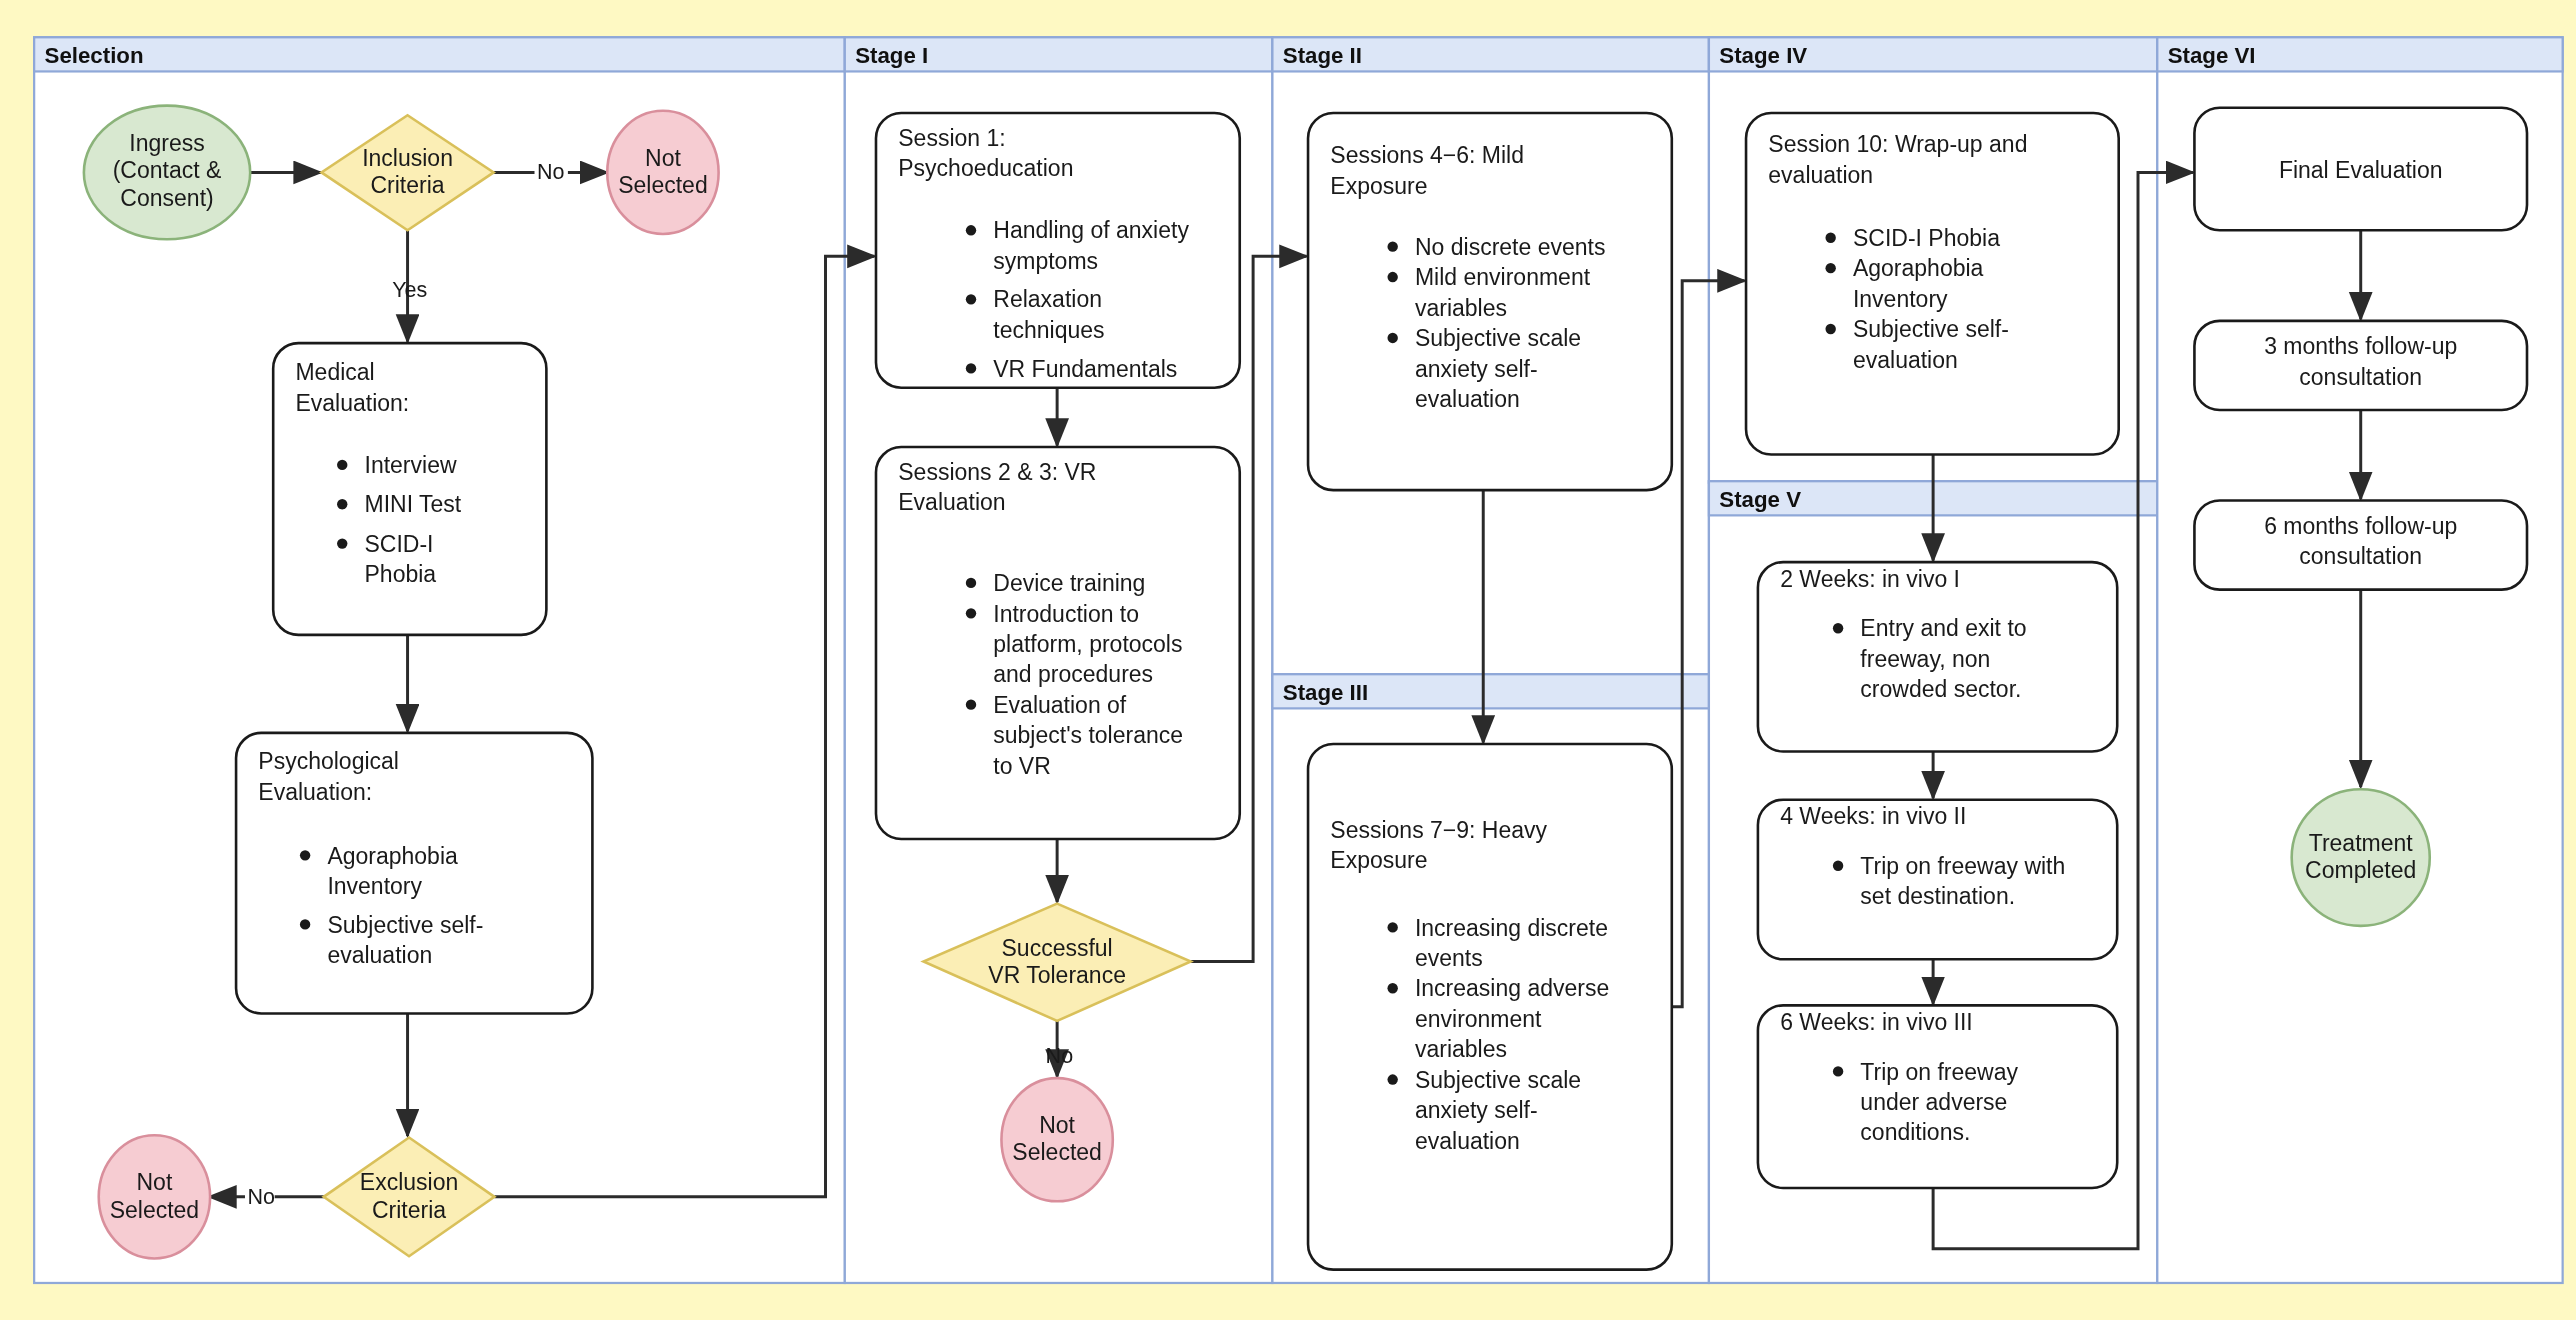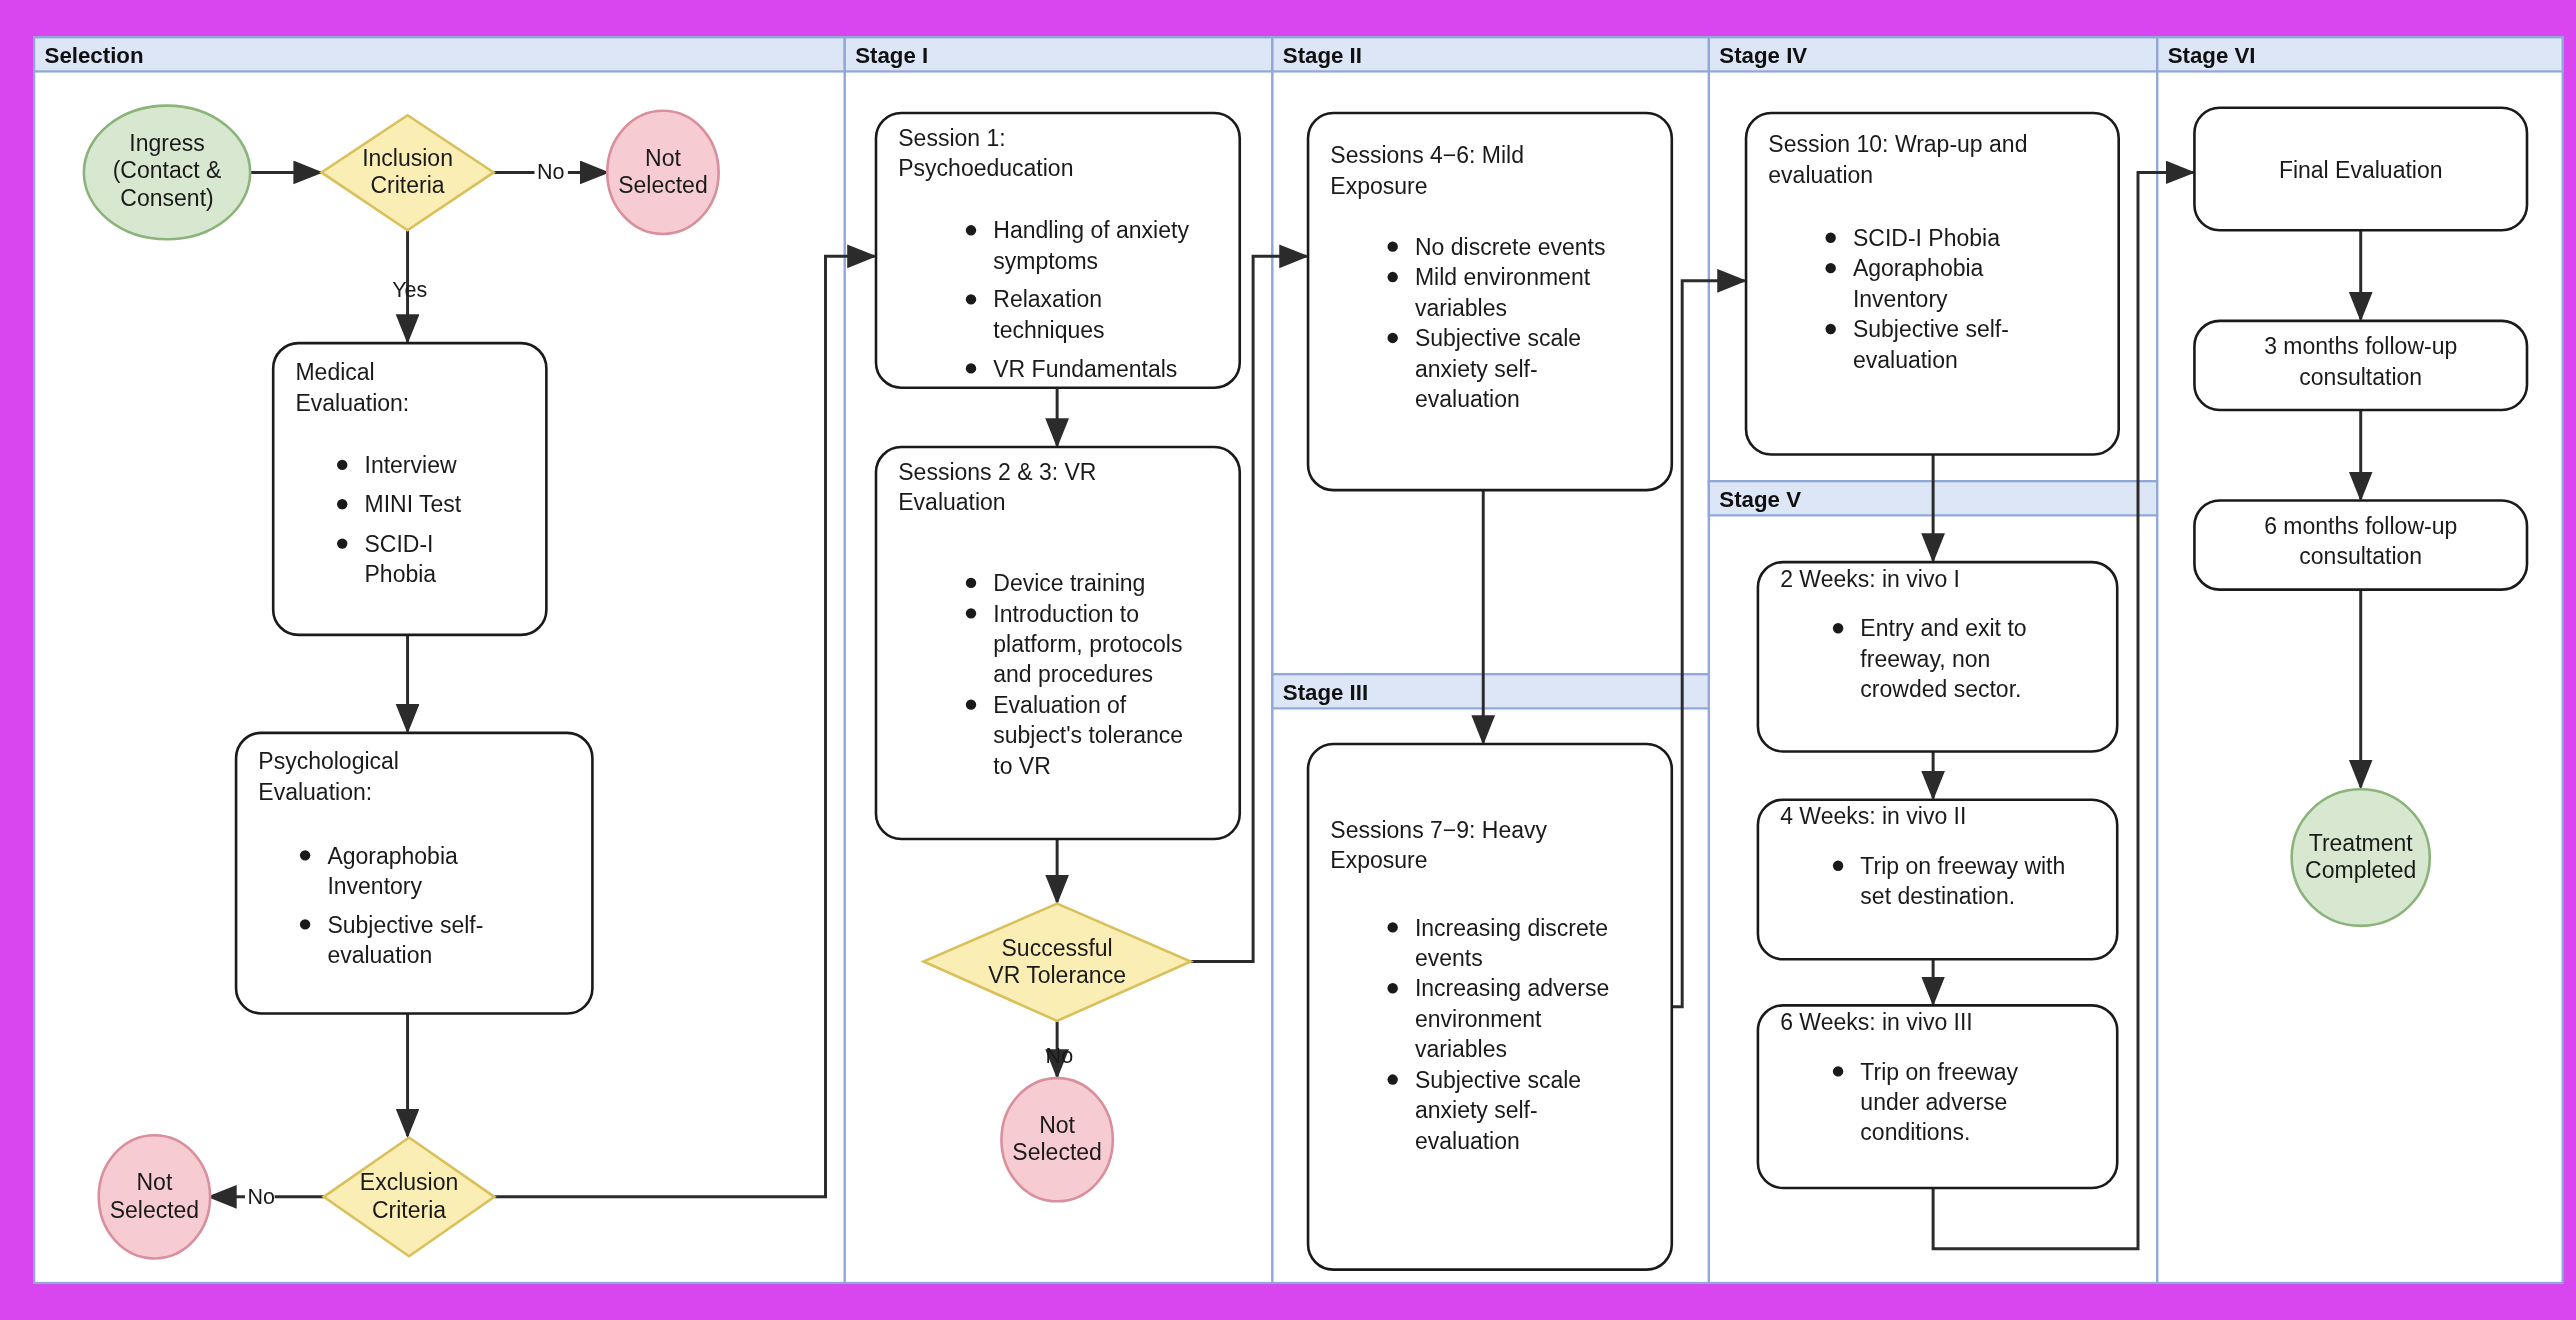--- a/index.html
+++ b/index.html
@@ -1,19 +1,19 @@
 <!DOCTYPE html>
 <html style="font-size:12px"><head>
 <meta charset="utf-8">
 <style>
   html,body{margin:0;padding:0;background:#ffffff;}
   #stage{
     position:relative;
     width:2576px;height:1321px;
-    background:#d946ef;
+    background:#fef9c3;
     font-family:"Liberation Sans", sans-serif;
     overflow:hidden;
   }
   svg#canvas{position:absolute;left:0;top:0;width:2576px;height:1321px;}
 
   
   .lane-rect{fill:#ffffff;stroke:#8fa8d8;stroke-width:3;}
   .lane-head{fill:#dce6f7;stroke:#8fa8d8;stroke-width:3;}
   .lane-title{font-family:"Liberation Sans",sans-serif;font-size:30px;font-weight:bold;fill:#101010;}
 

